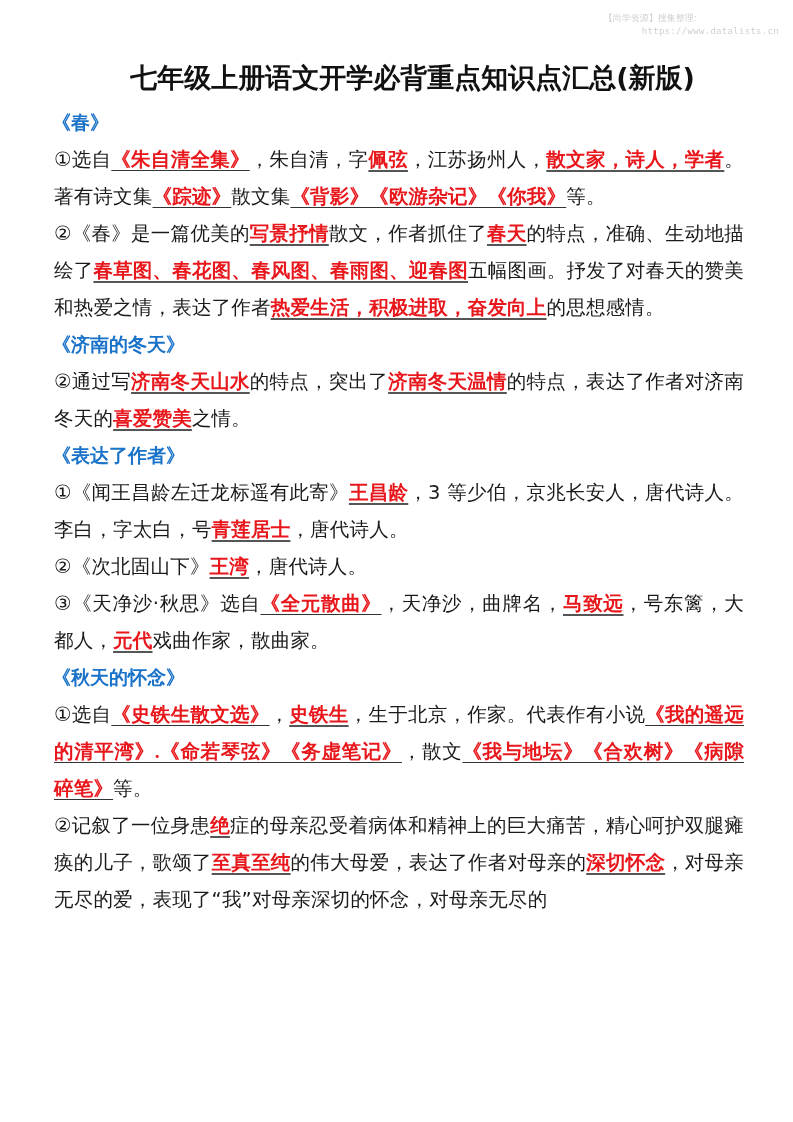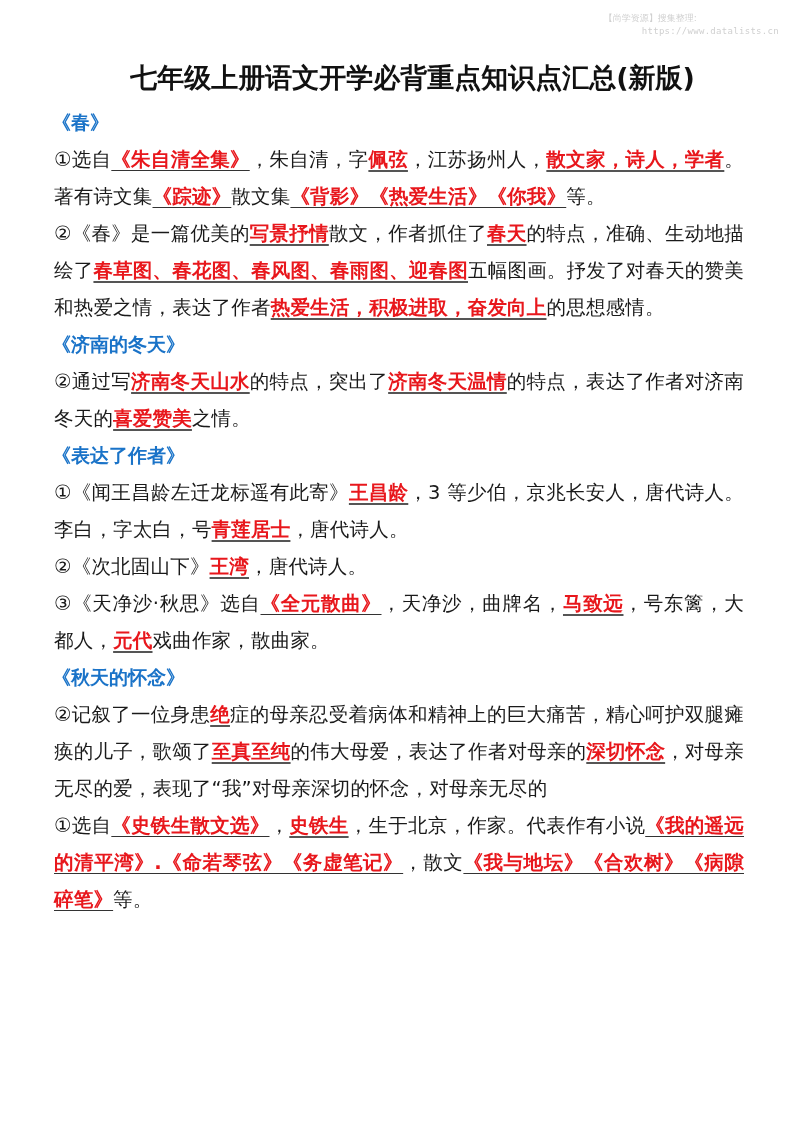--- a/index.html
+++ b/index.html
@@ -6,40 +6,40 @@
   body { width: 793px; height: 1122px; overflow: hidden; position: relative;
          font-family: "DejaVu Sans", "Liberation Sans", sans-serif; color: #1a1a1a; }
   .watermark { position: absolute; right: 14px; top: 12px; 
                font-size: 9px; color: #d0d0d0; line-height: 13px; }
   .watermark .url { font-family: "DejaVu Sans Mono", "Liberation Mono", monospace; font-size: 9px; letter-spacing: 0.3px; margin-left: 38px; }
   .title { position: absolute; left: 16px; top: 60px; width: 793px; text-align: center;
            font-size: 27px; font-weight: bold; color: #111; letter-spacing: 0px; }
   .content { position: absolute; left: 54px; top: 104px; width: 690px; }
   .heading { font-size: 19px; font-weight: bold; color: #1a73c8; height: 37px; line-height: 37px; margin-left: -2px; }
   .para { font-size: 19.5px; line-height: 37px; text-align: justify; text-align-last: left; letter-spacing: 0.2px; }
-  .hl { color: #e8171c; font-weight: bold; text-decoration: underline; text-decoration-color: #555; text-underline-offset: 4px; text-decoration-thickness: 1.5px; }
+  .hl { color: #e8171c; font-weight: bold; text-decoration: underline; text-decoration-color: #555; text-underline-offset: 4px; text-decoration-thickness: 1.5px; font-family: Liberation Serif, serif; }
   .blank { text-decoration: underline; text-decoration-color: #333; text-underline-offset: 4px; text-decoration-thickness: 1.2px; }
   .blank .hl { text-decoration: none; }
 </style>
 </head>
 <body>
 
 <div class="watermark">
   <div>【尚学资源】搜集整理:</div>
   <div class="url">https://www.datalists.cn</div>
 </div>
 
 <div class="title">七年级上册语文开学必背重点知识点汇总(新版)</div>
 
 <div class="content" id="content">
     <div class="heading">《春》</div>
-    <div class="para"><span>①选自</span><span class="blank"><span class="hl">《朱自清全集》</span></span><span>，朱自清，字</span><span class="hl">佩弦</span><span>，江苏扬州人，</span><span class="hl">散文家，诗人，学者</span><span>。著有诗文集</span><span class="blank"><span class="hl">《踪迹》</span></span><span>散文集</span><span class="blank"><span class="hl">《背影》《热爱生活》《你我》</span></span><span>等。</span></div>
+    <div class="para"><span>①选自</span><span class="blank"><span class="hl">《朱自清全集》</span></span><span>，朱自清，字</span><span class="hl">佩弦</span><span>，江苏扬州人，</span><span class="hl">散文家，诗人，学者</span><span>。著有诗文集</span><span class="blank"><span class="hl">《踪迹》</span></span><span>散文集</span><span class="blank"><span class="hl">《背影》《欧游杂记》《你我》</span></span><span>等。</span></div>
     <div class="para"><span>②《春》是一篇优美的</span><span class="hl">写景抒情</span><span>散文，作者抓住了</span><span class="hl">春天</span><span>的特点，准确、生动地描绘了</span><span class="hl">春草图、春花图、春风图、春雨图、迎春图</span><span>五幅图画。抒发了对春天的赞美和热爱之情，表达了作者</span><span class="hl">热爱生活，积极进取，奋发向上</span><span>的思想感情。</span></div>
     <div class="heading">《济南的冬天》</div>
     <div class="para"><span>②通过写</span><span class="hl">济南冬天山水</span><span>的特点，突出了</span><span class="hl">济南冬天温情</span><span>的特点，表达了作者对济南冬天的</span><span class="hl">喜爱赞美</span><span>之情。</span></div>
     <div class="heading">《表达了作者》</div>
     <div class="para"><span>①《闻王昌龄左迁龙标遥有此寄》</span><span class="hl">王昌龄</span><span>，3 等少伯，京兆长安人，唐代诗人。李白，字太白，号</span><span class="hl">青莲居士</span><span>，唐代诗人。</span></div>
     <div class="para"><span>②《次北固山下》</span><span class="hl">王湾</span><span>，唐代诗人。</span></div>
     <div class="para"><span>③《天净沙·秋思》选自</span><span class="blank"><span class="hl">《全元散曲》</span></span><span>，天净沙，曲牌名，</span><span class="hl">马致远</span><span>，号东篱，大都人，</span><span class="hl">元代</span><span>戏曲作家，散曲家。</span></div>
     <div class="heading">《秋天的怀念》</div>
+    <div class="para"><span>①选自</span><span class="blank"><span class="hl">《史铁生散文选》</span></span><span>，</span><span class="hl">史铁生</span><span>，生于北京，作家。代表作有小说</span><span class="blank"><span class="hl">《我的遥远的清平湾》.《命若琴弦》《务虚笔记》</span></span><span>，散文</span><span class="blank"><span class="hl">《我与地坛》《合欢树》《病隙碎笔》</span></span><span>等。</span></div>
     <div class="para"><span>②记叙了一位身患</span><span class="hl">绝</span><span>症的母亲忍受着病体和精神上的巨大痛苦，精心呵护双腿瘫痪的儿子，歌颂了</span><span class="hl">至真至纯</span><span>的伟大母爱，表达了作者对母亲的</span><span class="hl">深切怀念</span><span>，对母亲无尽的爱，表现了“我”对母亲深切的怀念，对母亲无尽的</span></div>
-    <div class="para"><span>①选自</span><span class="blank"><span class="hl">《史铁生散文选》</span></span><span>，</span><span class="hl">史铁生</span><span>，生于北京，作家。代表作有小说</span><span class="blank"><span class="hl">《我的遥远的清平湾》.《命若琴弦》《务虚笔记》</span></span><span>，散文</span><span class="blank"><span class="hl">《我与地坛》《合欢树》《病隙碎笔》</span></span><span>等。</span></div>
   </div>
 
 </body></html>

